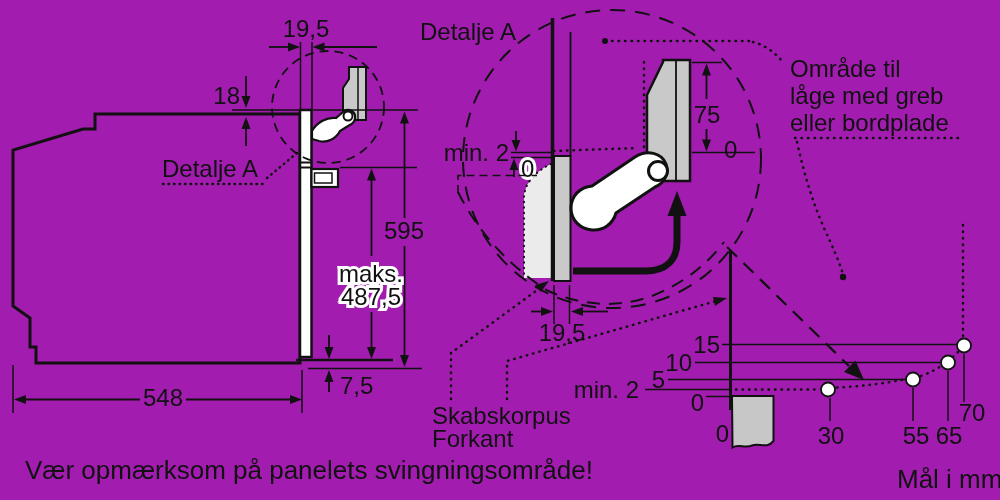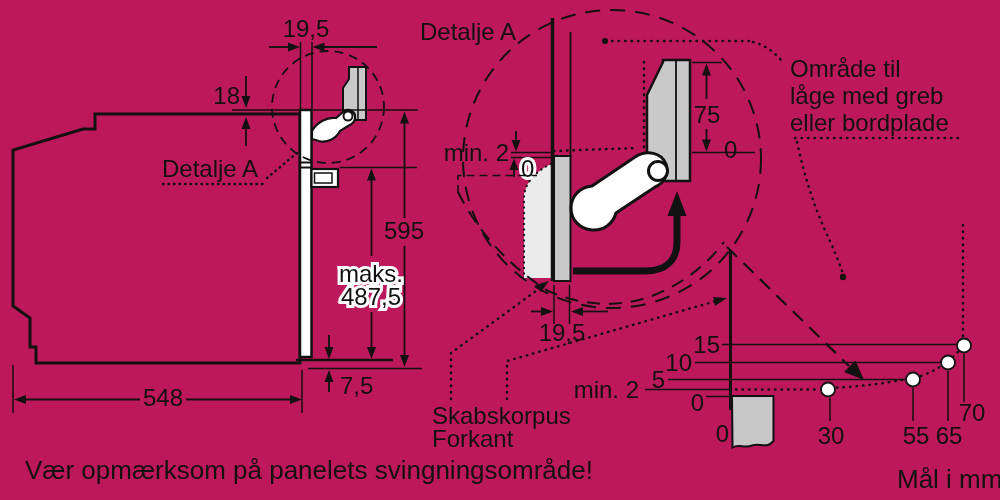--- a/index.html
+++ b/index.html
@@ -1,16 +1,16 @@
 <!DOCTYPE html>
 <html><head>
 <meta charset="utf-8">
 <style>
   html,body{margin:0;padding:0;background:#ffffff;}
-  .stage{position:relative;width:1000px;height:500px;background:#be185d;overflow:hidden;}
+  .stage{position:relative;width:1000px;height:500px;background:#a21caf;overflow:hidden;}
   svg{display:block;}
   text{font-family:"Liberation Sans", sans-serif;fill:#111;}
   .t24{font-size:24px;}
   .t26{font-size:26px;}
   .halo{paint-order:stroke;stroke:#fff;stroke-width:6px;}
   .ink{stroke:#111;fill:none;}
 </style>
 </head>
 <body>
 

